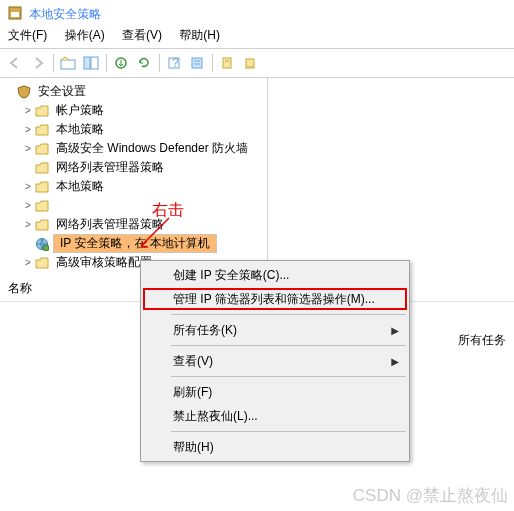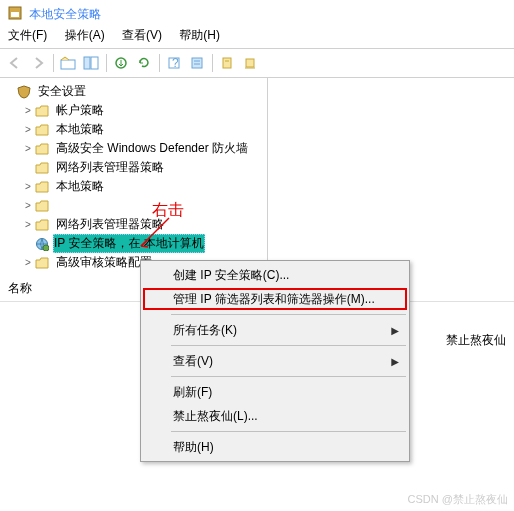--- a/index.html
+++ b/index.html
@@ -16,29 +16,29 @@
   .list-pane { flex: 1; overflow: hidden; }
   .list-header { display: flex; border-bottom: 1px solid #e0e0e0; gap: 33px; }
   .list-header .col { padding: 4px 8px; border-right: 1px solid #e0e0e0; }
   .list-empty { text-align: right; padding: 30px 8px; color: #000; }
   .tree-row { display: flex; align-items: center; height: 19px; padding-left: 4px; white-space: nowrap; }
   .tree-row.root { padding-left: 2px; }
   .tree-row.child { padding-left: 20px; }
   .tree-row .tw { width: 12px; text-align: center; color: #666; font-size: 10px; }
   .tree-row .icon { width: 16px; height: 16px; display: inline-flex; align-items: center; justify-content: center; margin-right: 3px; }
   .tree-row .label { padding: 1px 3px; }
-  .tree-row.selected .label { background: #14b8a6; border: 1px dotted #99d1ff; padding: 0 0; }
+  .tree-row.selected .label { background: #fdba74; border: 1px dotted #99d1ff; padding: 0 6px; }
   .annotation { position: absolute; color: #e60000; font-size: 16px; font-family: Liberation Mono, monospace; }
   .arrow-svg { position: absolute; }
   .context-menu { position: absolute; background: #f0f0f0; border: 1px solid #a0a0a0; box-shadow: 2px 2px 4px rgba(0,0,0,0.25); padding: 2px; }
   .cm-item { display: flex; align-items: center; height: 24px; padding: 0 24px 0 30px; position: relative; }
   .cm-item .sub { position: absolute; right: 8px; font-size: 10px; color: #333; }
   .cm-sep { height: 1px; background: #c0c0c0; margin: 3px 1px 3px 28px; }
   .cm-highlight { position: absolute; border: 2px solid #e60000; pointer-events: none; }
-  .watermark { position: absolute; right: 6px; bottom: 4px; color: #ccc; font-size: 11px; }
+  .watermark { position: absolute; right: 6px; bottom: 4px; color: #ccc; font-size: 17px; }
 </style>
 </head>
 <body>
 
 <div class="titlebar">
   <span class="icon">
     <svg width="14" height="14">
         <rect x="1" y="1" width="12" height="12" fill="#d4a94a" stroke="#8a6a1f"></rect>
         <rect x="3" y="6" width="8" height="5" fill="#fff"></rect>
       </svg>
@@ -212,21 +212,21 @@
             </svg>
           </span>
           <span class="label">高级审核策略配置</span>
         </div>
       </div>
   </div>
   <div class="list-pane">
     <div class="list-header">
       <div class="col" style="width:150px">名称</div>
     </div>
-    <div class="list-empty">禁止熬夜仙</div>
+    <div class="list-empty">所有任务</div>
   </div>
 </div>
 
 <div class="annotation" style="left:152px; top:200px;">右击</div>
 <svg class="arrow-svg" style="left:135px; top:216px;" width="40" height="36">
   <line x1="34" y1="2" x2="6" y2="30" stroke="#e60000" stroke-width="1.5"></line>
   <path d="M6 30 L12 25 M6 30 L13 31" stroke="#e60000" stroke-width="1.5" fill="none"></path>
 </svg>
 
 <div class="context-menu" id="cmenu" style="left:140px; top:260px; width:270px;">

